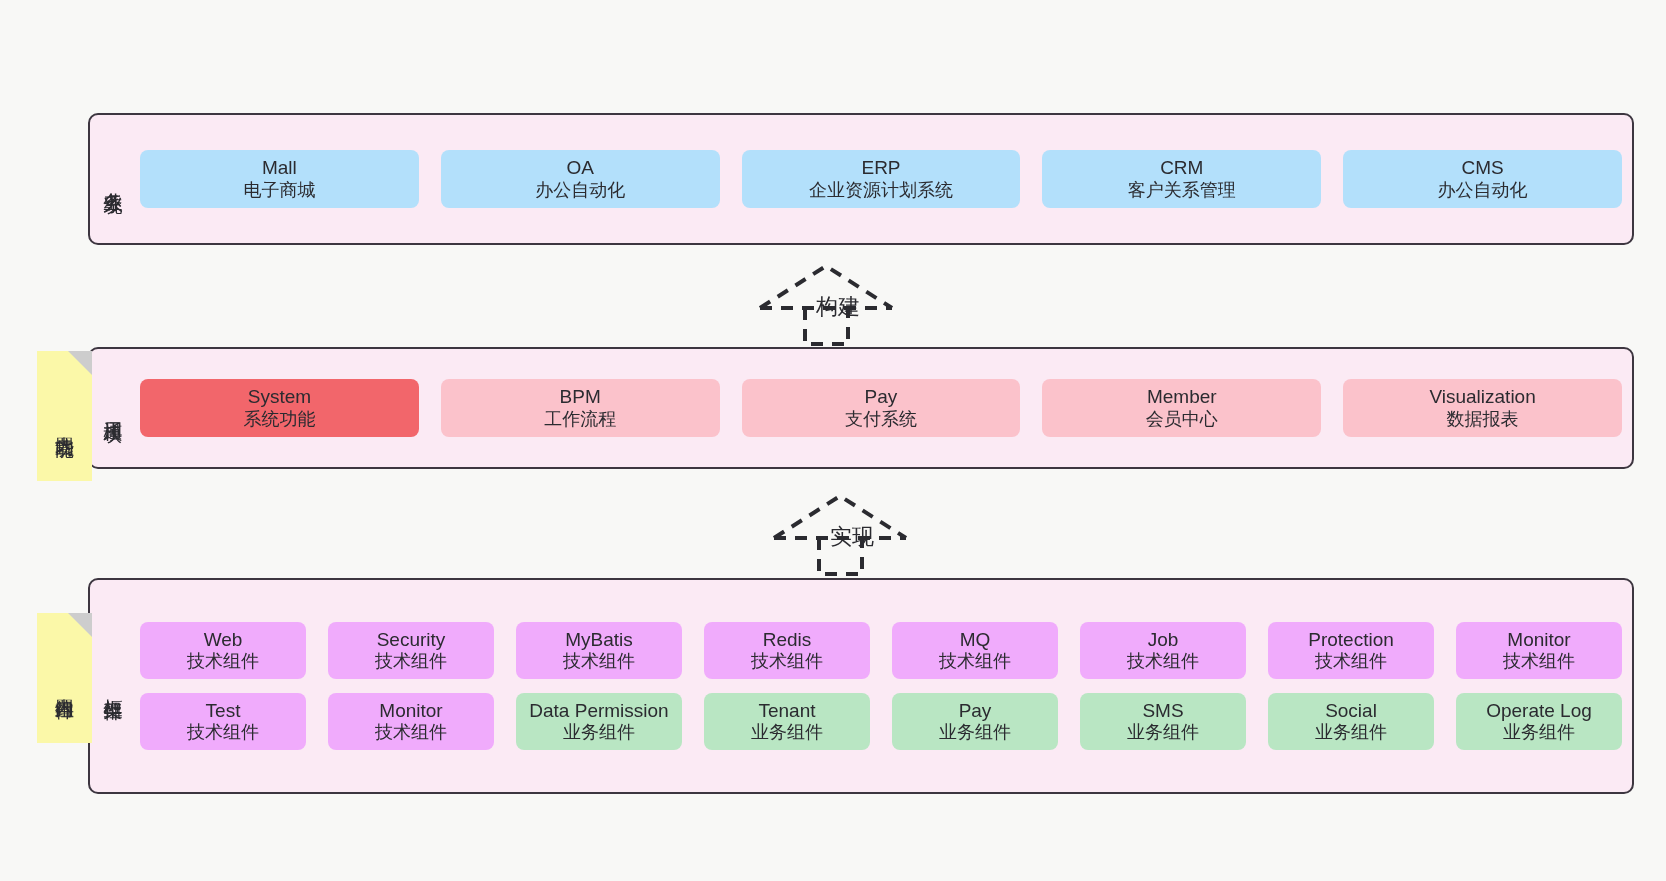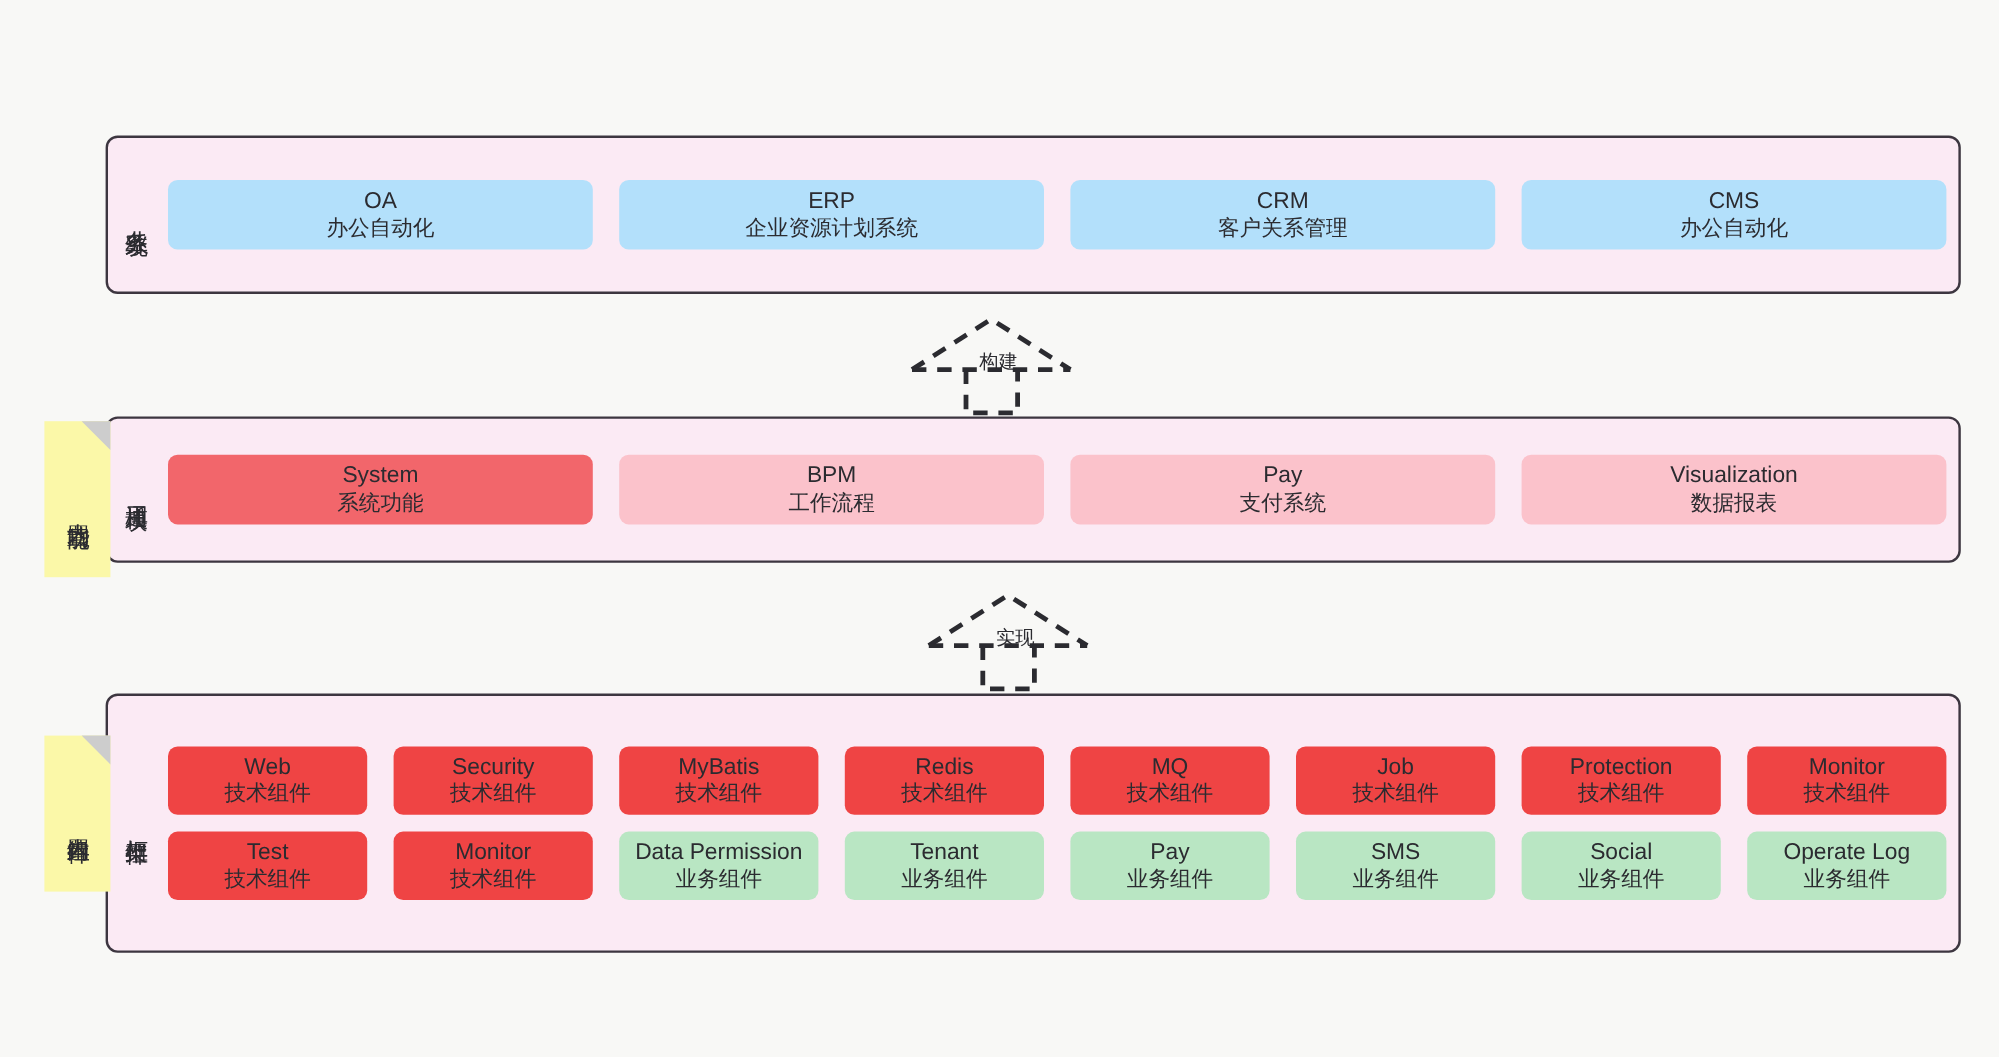--- a/index.html
+++ b/index.html
@@ -69,21 +69,21 @@
     text-align: center;
     line-height: 1.22;
     padding: 6px 4px;
   }
   .node .en { font-size: 19px; }
   .node .cn { font-size: 18px; }
 
   .n-blue       { background: #b3e0fb; }
   .n-red        { background: #f2666b; justify-content: center; }
   .n-pink       { background: #fbc2cb; }
-  .n-green      { background: #ef4444; }
+  .n-green      { background: #f0abfc; }
   .n-greenlight { background: #b9e6c3; }
 
   
   .note {
     position: absolute;
     background: #fbf8a8;
     display: flex;
     align-items: center;
     justify-content: center;
     font-size: 19px;
@@ -102,37 +102,41 @@
     border-top: 24px solid #cdcdcd;
     border-left: 24px solid transparent;
   }
   .note .note-text { padding-top: 14px; }
 
   
   .connector { position: absolute; }
   .connector svg { display: block; overflow: visible; }
   .connector .clabel {
     position: absolute;
-    font-size: 16px;
+    font-size: 22px;
     color: #2b2b30;
     white-space: nowrap;
     background: transparent;
     user-select: none;
   }
 </style>
 </head>
 <body>
 
 <div class="canvas">
 
   <div class="layer" id="layer-business-system" style="left:88px; top:113px; width:1546px; height:132px;">
     <div class="layer-title">业务系统</div>
     <div class="layer-body">
       <div class="row">
         <div class="node n-blue">
+          <span class="en">Mall</span>
+          <span class="cn">电子商城</span>
+        </div>
+        <div class="node n-blue">
           <span class="en">OA</span>
           <span class="cn">办公自动化</span>
         </div>
         <div class="node n-blue">
           <span class="en">ERP</span>
           <span class="cn">企业资源计划系统</span>
         </div>
         <div class="node n-blue">
           <span class="en">CRM</span>
           <span class="cn">客户关系管理</span>
@@ -164,20 +168,24 @@
           <span class="en">System</span>
           <span class="cn">系统功能</span>
         </div>
         <div class="node n-pink">
           <span class="en">BPM</span>
           <span class="cn">工作流程</span>
         </div>
         <div class="node n-pink">
           <span class="en">Pay</span>
           <span class="cn">支付系统</span>
+        </div>
+        <div class="node n-pink">
+          <span class="en">Member</span>
+          <span class="cn">会员中心</span>
         </div>
         <div class="node n-pink">
           <span class="en">Visualization</span>
           <span class="cn">数据报表</span>
         </div>
       </div>
     </div>
   </div>
 
   <div class="note" id="note-builtin-feature" style="left:37px; top:351px; width:55px; height:130px;">

